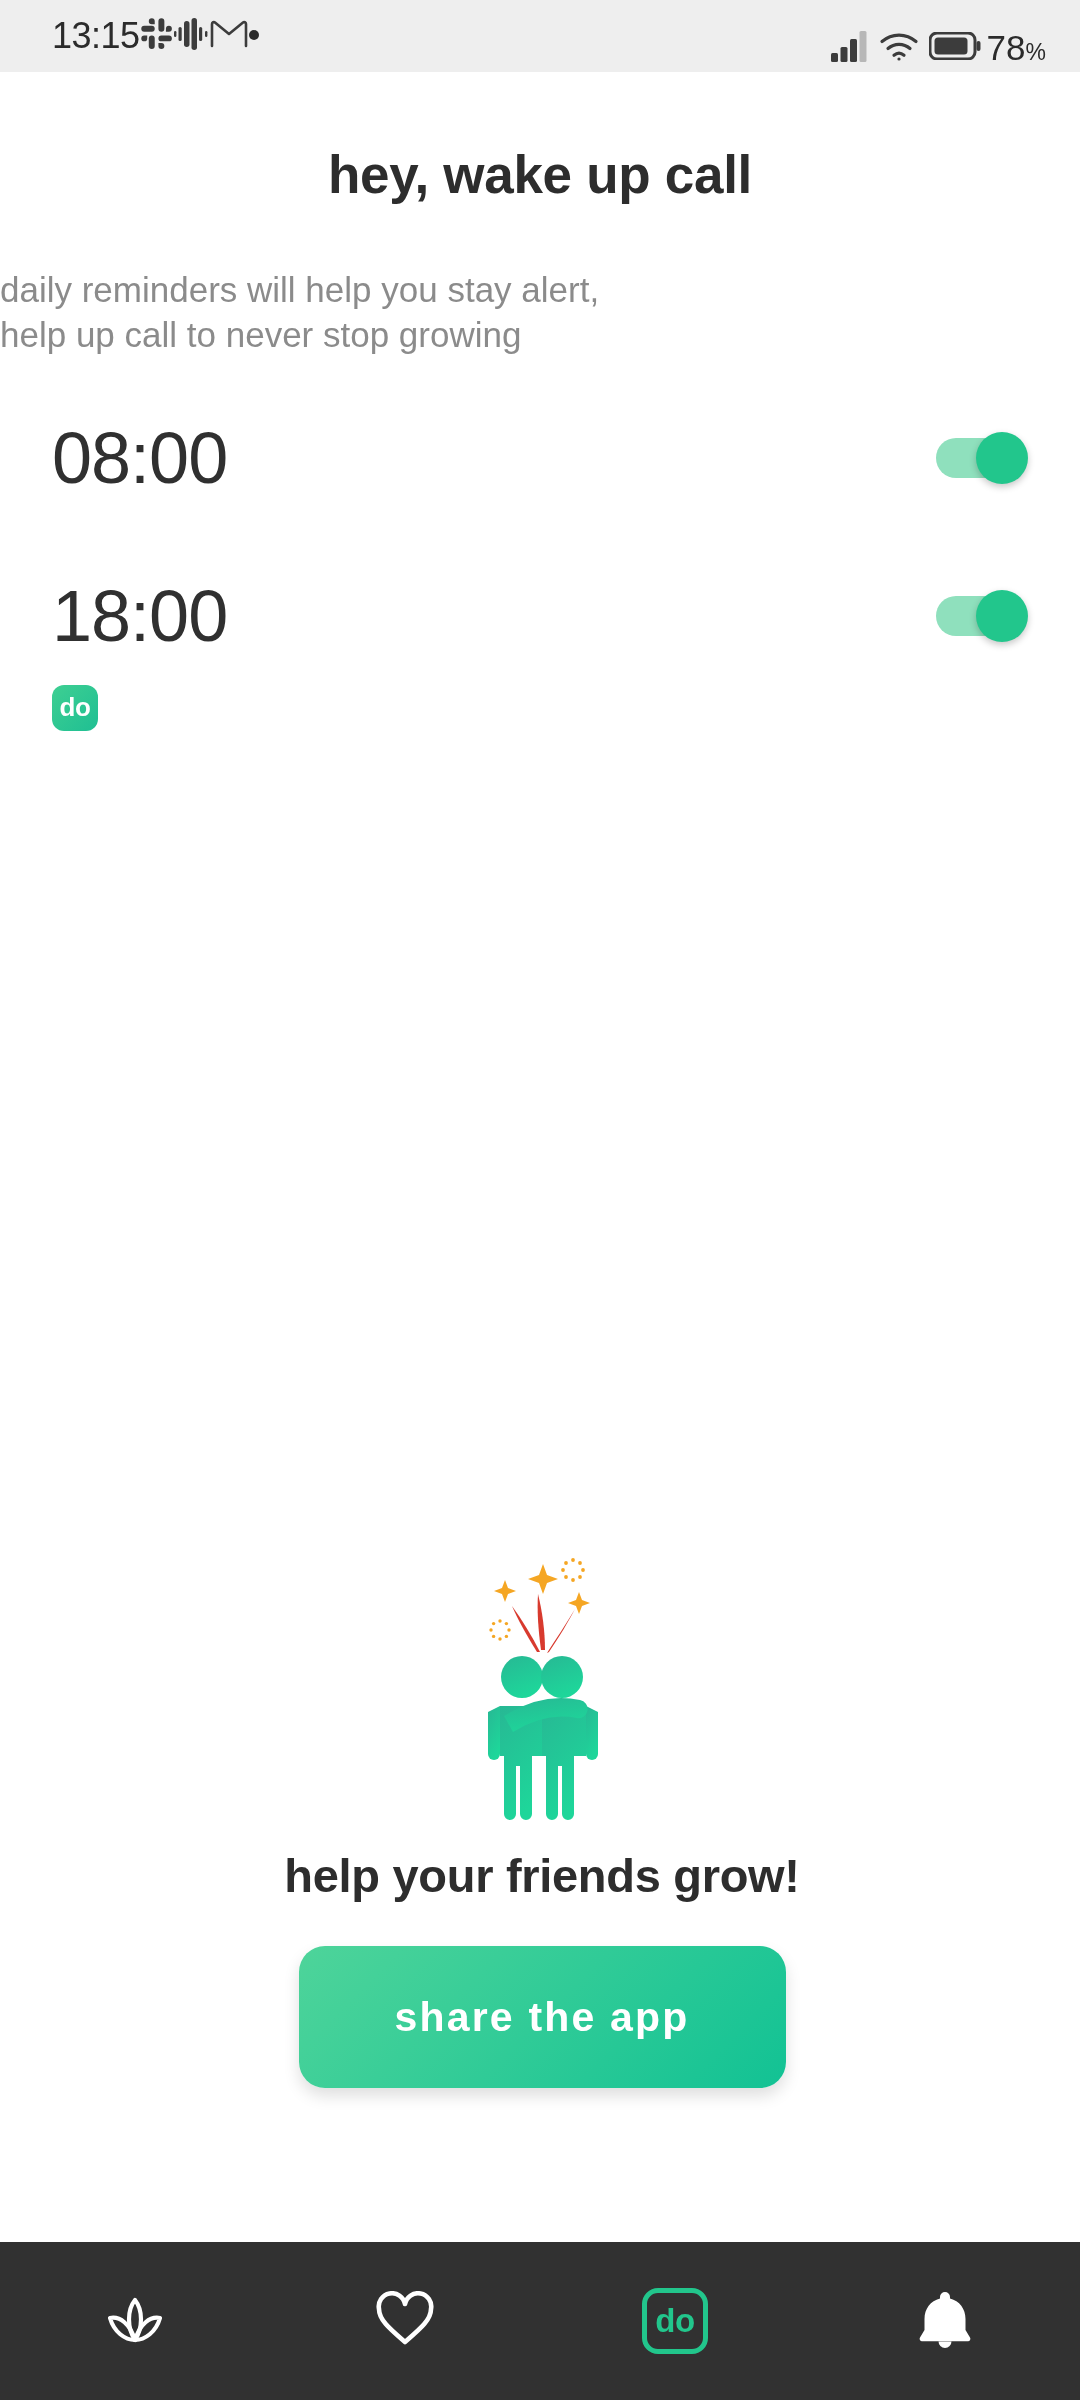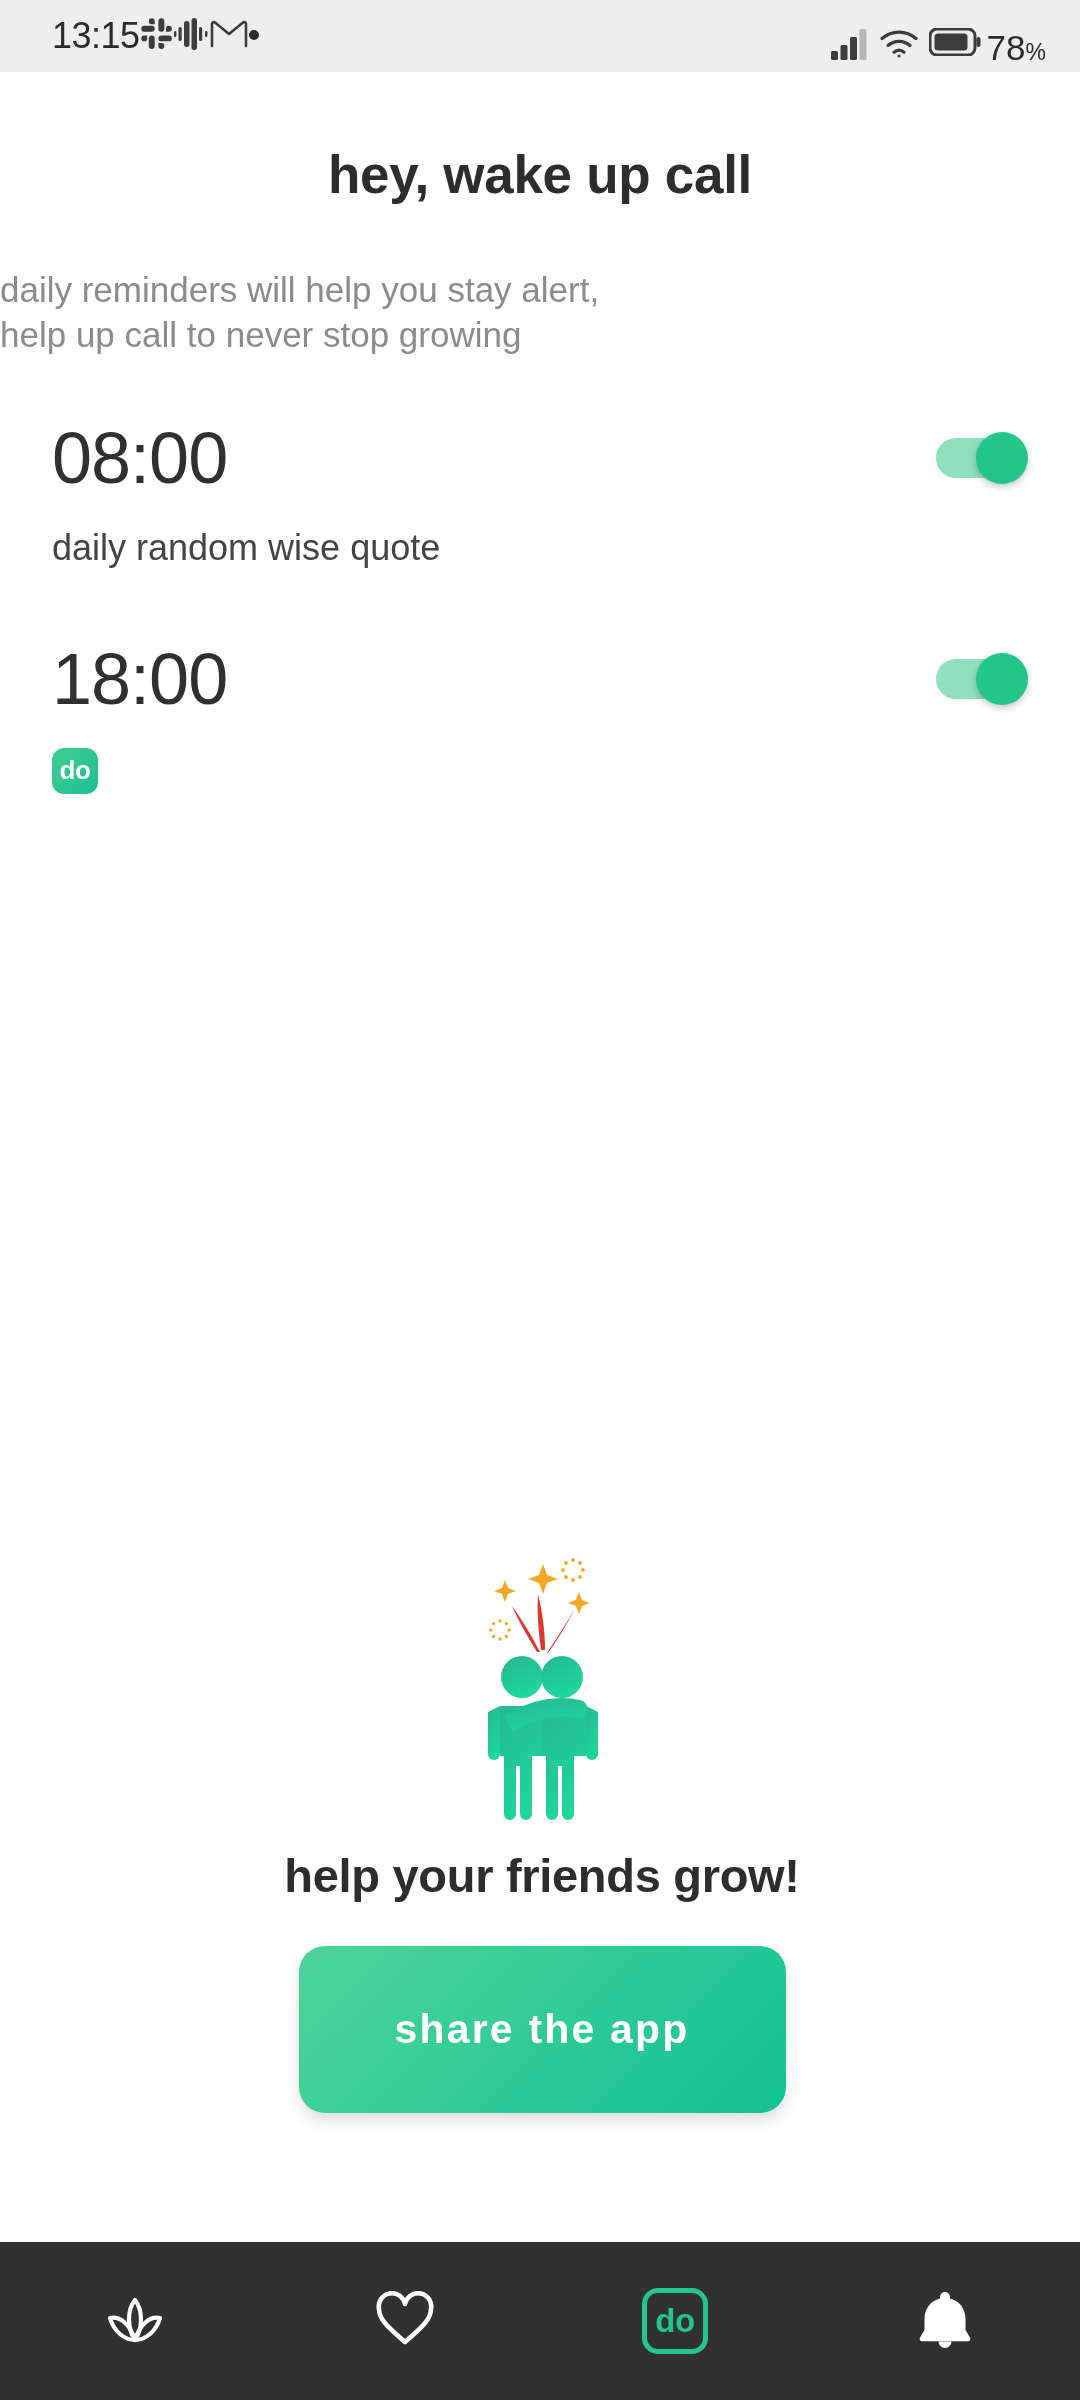--- a/index.html
+++ b/index.html
@@ -30,21 +30,21 @@
     align-items: center;
   }
   .status-time {
     font-size: 36px;
     font-weight: 500;
     color: #2b2b2b;
     letter-spacing: -0.5px;
   }
   .status-right {
     display: flex;
-    align-items: flex-start;
+    align-items: center;
     gap: 10px;
     margin-top: 23px;
   }
   .battery-pct {
     font-size: 35px;
     font-weight: 500;
     color: #2b2b2b;
     margin-left: -4px;
   }
   .battery-pct .pct-sign { font-size: 23px; }
@@ -157,21 +157,21 @@
     color: #2d2d2d;
     margin-top: 28px;
     letter-spacing: -0.3px;
   }
   #share-button {
     display: inline-flex;
     align-items: center;
     justify-content: center;
     margin-top: 43px;
     width: 487px;
-    height: 167px;
+    height: 142px;
     border-radius: 26px;
     background: linear-gradient(135deg,#4ed49a 0%,#12c294 100%);
     color: #ffffff;
     font-size: 41px;
     font-weight: bold;
     letter-spacing: 2.2px;
     box-shadow: 0 8px 16px rgba(0,0,0,0.13);
     border: none;
     cursor: pointer;
     font-family: "Liberation Sans", sans-serif;
@@ -290,23 +290,20 @@
 
 <div id="reminder-list">
 
   <div class="reminder-row">
     <div class="reminder-top">
       <span class="reminder-time">08:00</span>
       <span class="toggle">
         <span class="track"></span>
         <span class="thumb"></span>
       </span>
-    </div>
-    <div class="reminder-sub">
-      <span>daily random wise quote</span>
     </div>
   </div>
 
   <div class="reminder-row">
     <div class="reminder-top">
       <span class="reminder-time">18:00</span>
       <span class="toggle">
         <span class="track"></span>
         <span class="thumb"></span>
       </span>

